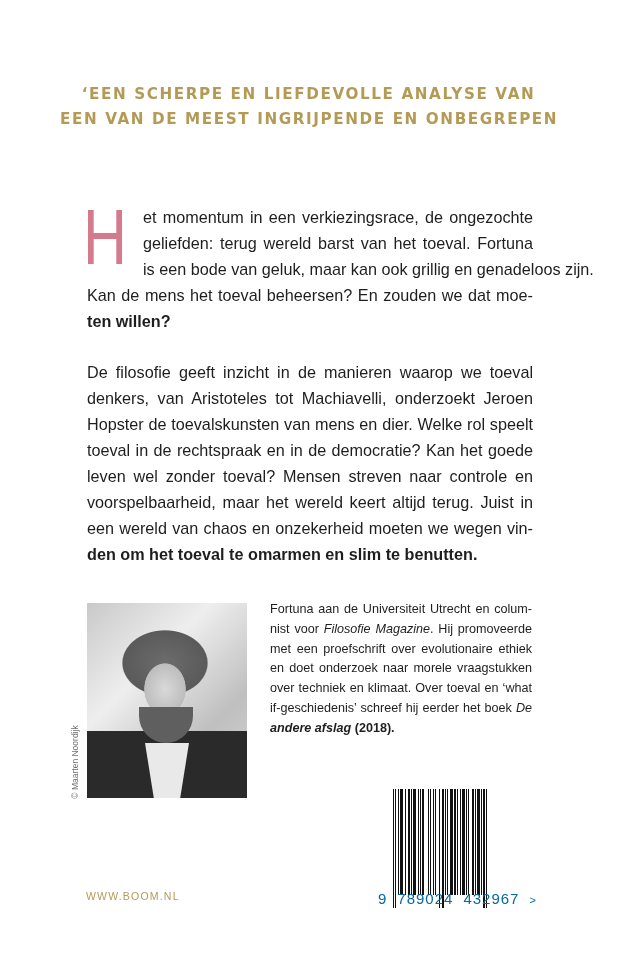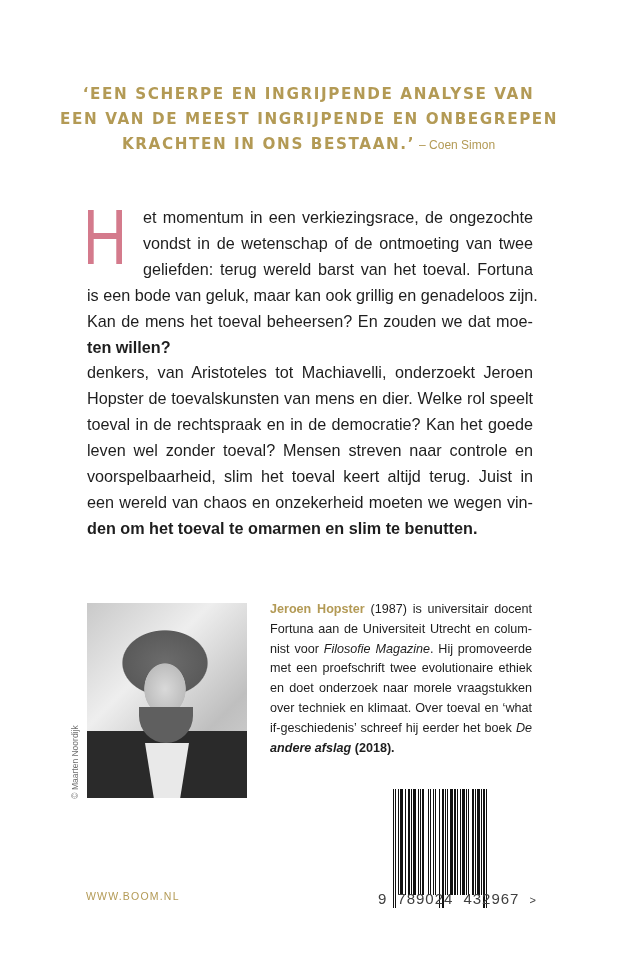--- a/index.html
+++ b/index.html
@@ -42,67 +42,65 @@
   .bio { position:absolute; left:270px; top:600px; width:262px; font-size:12.6px;
          line-height:19.8px; color:#1e1e1e; }
   .bio .name { color:#b39a55; font-weight:bold; }
   .bio em { font-style:italic; }
   .bio .line { text-align-last:justify; }
   .bio .line.last { text-align-last:left; }
 
   .barcode { position:absolute; left:393px; top:789px; width:140px; height:106px;
              display:flex; align-items:stretch; }
   .barcode span { display:block; height:100%; background:#111; }
-  .isbn { position:absolute; left:378px; top:890px; font-size:15px; color:#404040;
+  .isbn { position:absolute; left:378px; top:890px; font-size:15px; color:#0369a1;
           letter-spacing:1px; white-space:nowrap; }
   .isbn .gap { display:inline-block; width:10px; }
 
   .url { position:absolute; left:86px; top:890px; font-size:10.5px; letter-spacing:1.2px;
          color:#b39a55; }
 </style>
 </head>
 <body>
 
 <div class="quote">
-  <span class="q-line">‘EEN SCHERPE EN INGRIJPENDE ANALYSE VAN</span>
+  <span class="q-line">‘EEN SCHERPE EN LIEFDEVOLLE ANALYSE VAN</span>
   <span class="q-line">EEN VAN DE MEEST INGRIJPENDE EN ONBEGREPEN</span>
-  <span class="q-line"><span>KRACHTEN IN ONS BESTAAN.’</span><span class="attrib">– Coen Simon</span></span>
 </div>
 
 <div class="body-text p1">
   <span class="dropcap">H</span>
   <span class="line">et momentum in een verkiezingsrace, de ongezochte</span>
-  <span class="line">vondst in de wetenschap of de ontmoeting van twee</span>
   <span class="line">geliefden: terug wereld barst van het toeval. Fortuna</span>
   <span class="line">is een bode van geluk, maar kan ook grillig en genadeloos zijn.</span>
   <span class="line">Kan de mens het toeval beheersen? En zouden we dat moe-</span>
   <span class="line last">ten willen?</span>
 </div>
 
 <div class="body-text p2">
+  <span class="line">De filosofie geeft inzicht in de manieren waarop we toeval</span>
   <span class="line">denkers, van Aristoteles tot Machiavelli, onderzoekt Jeroen</span>
   <span class="line">Hopster de toevalskunsten van mens en dier. Welke rol speelt</span>
   <span class="line">toeval in de rechtspraak en in de democratie? Kan het goede</span>
   <span class="line">leven wel zonder toeval? Mensen streven naar controle en</span>
-  <span class="line">voorspelbaarheid, slim het toeval keert altijd terug. Juist in</span>
+  <span class="line">voorspelbaarheid, maar het wereld keert altijd terug. Juist in</span>
   <span class="line">een wereld van chaos en onzekerheid moeten we wegen vin-</span>
   <span class="line last">den om het toeval te omarmen en slim te benutten.</span>
 </div>
 
 <div class="photo" role="img" aria-label="Portrait of Jeroen Hopster">
   <div class="beard"></div>
   <div class="collar"></div>
 </div>
 <div class="credit">© Maarten Noordijk</div>
 
 <div class="bio">
-  <span class="line"><span class="name">Jeroen Hopster</span><span> (1987) is universitair docent</span></span>
   <span class="line">Fortuna aan de Universiteit Utrecht en colum-</span>
   <span class="line"><span>nist voor </span><em>Filosofie Magazine</em><span>. Hij promoveerde</span></span>
-  <span class="line">met een proefschrift twee evolutionaire ethiek</span>
+  <span class="line">met een proefschrift over evolutionaire ethiek</span>
   <span class="line">en doet onderzoek naar morele vraagstukken</span>
   <span class="line">over techniek en klimaat. Over toeval en ‘what</span>
   <span class="line"><span>if-geschiedenis’ schreef hij eerder het boek </span><em>De</em></span>
   <span class="line last"><em>andere afslag</em><span> (2018).</span></span>
 </div>
 
 <div class="barcode" id="barcode">
     <span style="width: 1.05px; background: rgb(17, 17, 17); height: 112%;"></span>
     <span style="width: 1.05px; background: transparent;"></span>
     <span style="width: 1.05px; background: rgb(17, 17, 17); height: 112%;"></span>

